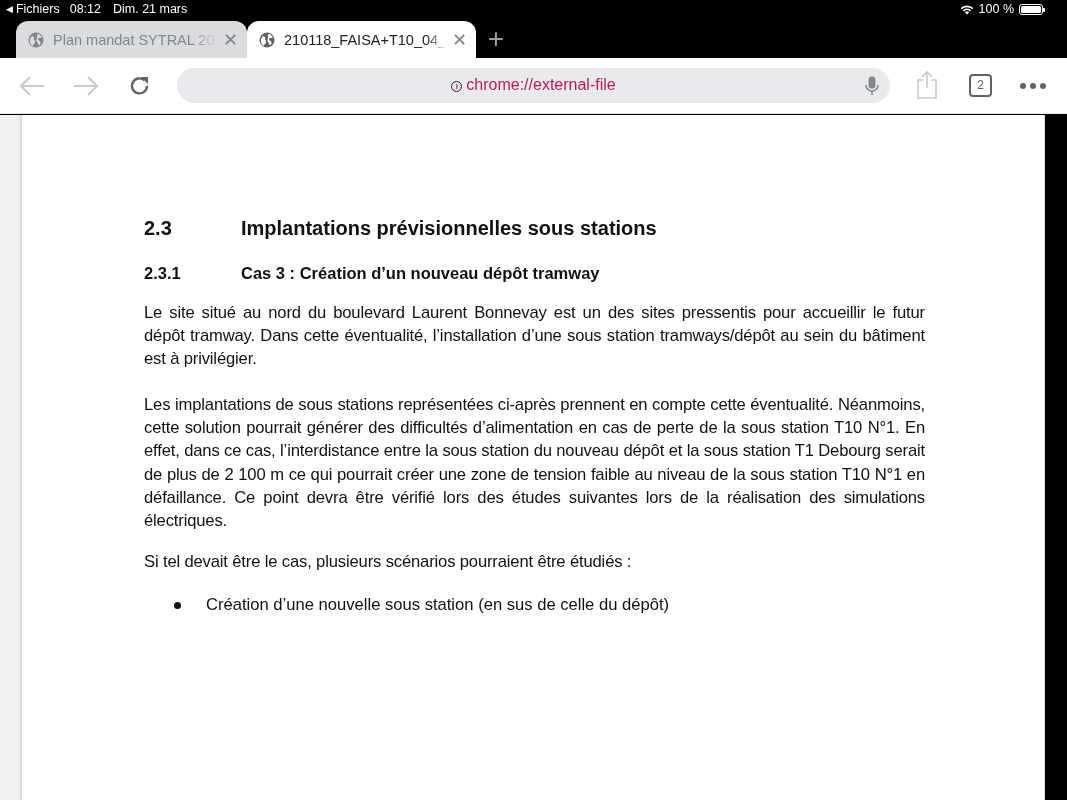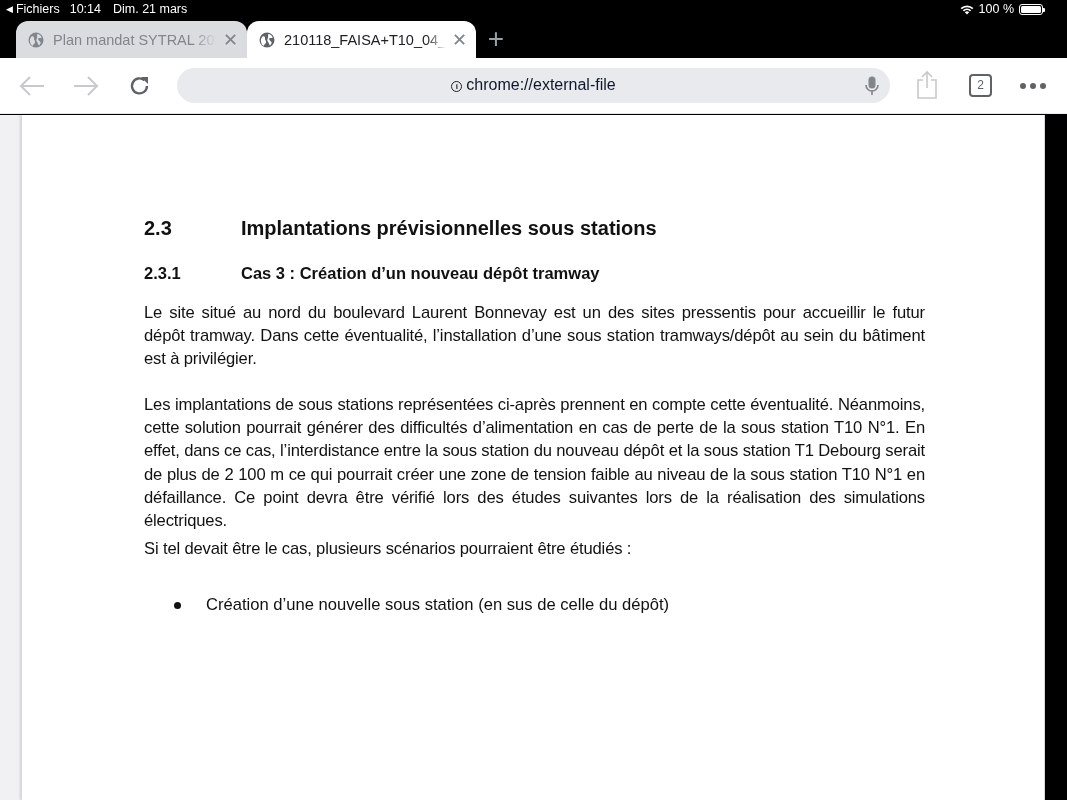--- a/index.html
+++ b/index.html
@@ -26,51 +26,51 @@
   .tab .tab-title { flex: 1; overflow: hidden; white-space: nowrap; }
   .tab-inactive .tab-title { -webkit-mask-image: linear-gradient(to right, #000 85%, transparent); mask-image: linear-gradient(to right, #000 85%, transparent); }
   .tab-active .tab-title { -webkit-mask-image: linear-gradient(to right, #000 88%, transparent); mask-image: linear-gradient(to right, #000 88%, transparent); }
   .tab .tab-close { font-size: 18px; margin-left: 6px; color: #80868b; width: 14px; text-align: center; }
   .new-tab { position: absolute; left: 484px; top: 6px; color: #9aa0a6; font-size: 28px; font-weight: 300; width: 24px; text-align: center; line-height: 28px; }
 
   
   .toolbar { position: absolute; left: 0; top: 58px; width: 1067px; height: 56px; background: #fff; border-bottom: 1px solid #e8eaed; }
   .nav-btn { position: absolute; top: 13px; width: 30px; height: 30px; display: flex; align-items: center; justify-content: center; }
   .omnibox { position: absolute; left: 177px; top: 10px; width: 713px; height: 35px; background: #e8eaed; border-radius: 18px; }
-  .omni-text { position: absolute; left: 0; right: 0; top: 8px; text-align: center; font-size: 16px; color: #0f172a; }
+  .omni-text { position: absolute; left: 0; right: 0; top: 8px; text-align: center; font-size: 16px; color: #be185d; }
   .omni-text .info { display: inline-block; width: 11px; height: 11px; border: 1.2px solid #202124; border-radius: 50%; font-size: 8px; line-height: 9px; text-align: center; vertical-align: 1px; margin-right: 4px; font-weight: bold; }
   .mic { position: absolute; right: 10px; top: 8px; width: 16px; height: 20px; }
   .share-btn { position: absolute; left: 914px; top: 12px; width: 26px; height: 30px; }
   .tab-count { position: absolute; left: 969px; top: 16px; width: 23px; height: 23px; border: 2px solid #5f6368; border-radius: 4px; font-size: 12px; color: #5f6368; text-align: center; line-height: 19px; }
   .menu-btn { position: absolute; left: 1020px; top: 25px; display: flex; gap: 4px; }
   .menu-btn span { width: 6px; height: 6px; border-radius: 50%; background: #5f6368; display: block; }
 
   
   .viewer { position: absolute; left: 0; top: 115px; width: 844px; height: 685px; background: #f1f1f4; }
   .page { position: absolute; left: 21px; top: 0; width: 1024px; height: 685px; background: #fff; box-shadow: -1px 0 2px rgba(0,0,0,0.12), 1px 0 2px rgba(0,0,0,0.12); border-left: 1px solid #d8d8dc; border-right: 1px solid #d8d8dc; }
   .doc { position: absolute; left: 122px; top: 0; width: 781px; color: #111; font-family: "Liberation Sans", sans-serif; }
   .h2 { position: absolute; top: 102px; left: 0; font-size: 20px; font-weight: bold; white-space: nowrap; }
   .h2 .num, .h3 .num { display: inline-block; width: 97px; }
   .h3 { position: absolute; top: 149px; left: 0; font-size: 16.5px; font-weight: bold; white-space: nowrap; }
   .para { position: absolute; left: 0; width: 781px; font-size: 16.6px; line-height: 23.2px; text-align: justify; letter-spacing: -0.15px; }
   .p1 { top: 186px; }
   .p2 { top: 278px; }
-  .p3 { top: 422px; }
+  .p3 { top: 435px; }
   .bullets { position: absolute; left: 0; top: 478px; font-size: 16.6px; line-height: 24px; list-style: none; }
   .bullets li { position: relative; padding-left: 62px; white-space: nowrap; }
   .bullets li .dot { position: absolute; left: 30px; top: 9px; width: 7px; height: 7px; border-radius: 50%; background: #111; }
 </style>
 </head>
 <body>
 
 <div class="status-bar">
   <div class="status-left">
     <span class="back-tri">◀</span>
     <span class="sb-app">Fichiers</span>
-    <span class="sb-time">10:14</span>
+    <span class="sb-time">08:12</span>
     <span class="sb-date">Dim. 21 mars</span>
   </div>
   <div class="status-right">
     <svg width="14" height="11" viewBox="0 0 14 11">
       <path d="M7 10.5 L4.8 8.2 A3.2 3.2 0 0 1 9.2 8.2 Z" fill="#fff"></path>
       <path d="M2.8 6.3 A6 6 0 0 1 11.2 6.3 L10 7.5 A4.3 4.3 0 0 0 4 7.5 Z" fill="#fff"></path>
       <path d="M0.6 4.1 A9.2 9.2 0 0 1 13.4 4.1 L12.2 5.3 A7.5 7.5 0 0 0 1.8 5.3 Z" fill="#fff"></path>
     </svg>
     <span>100 %</span>
     <div class="battery">

